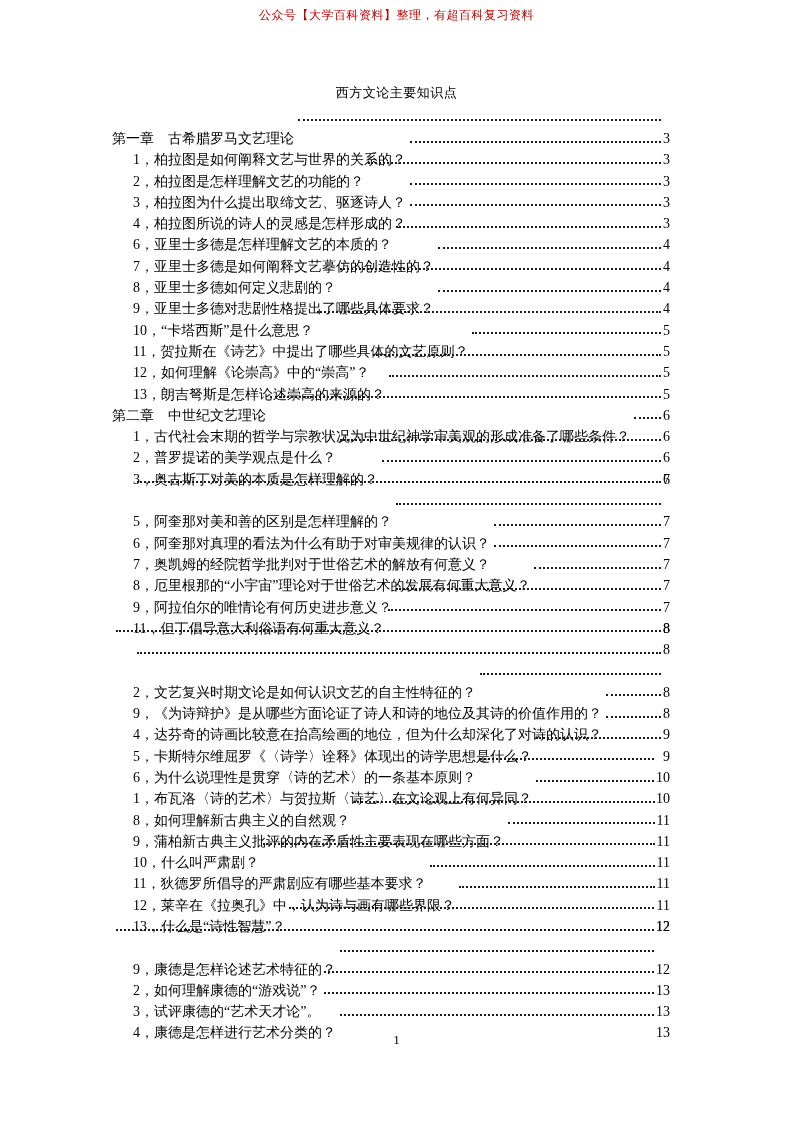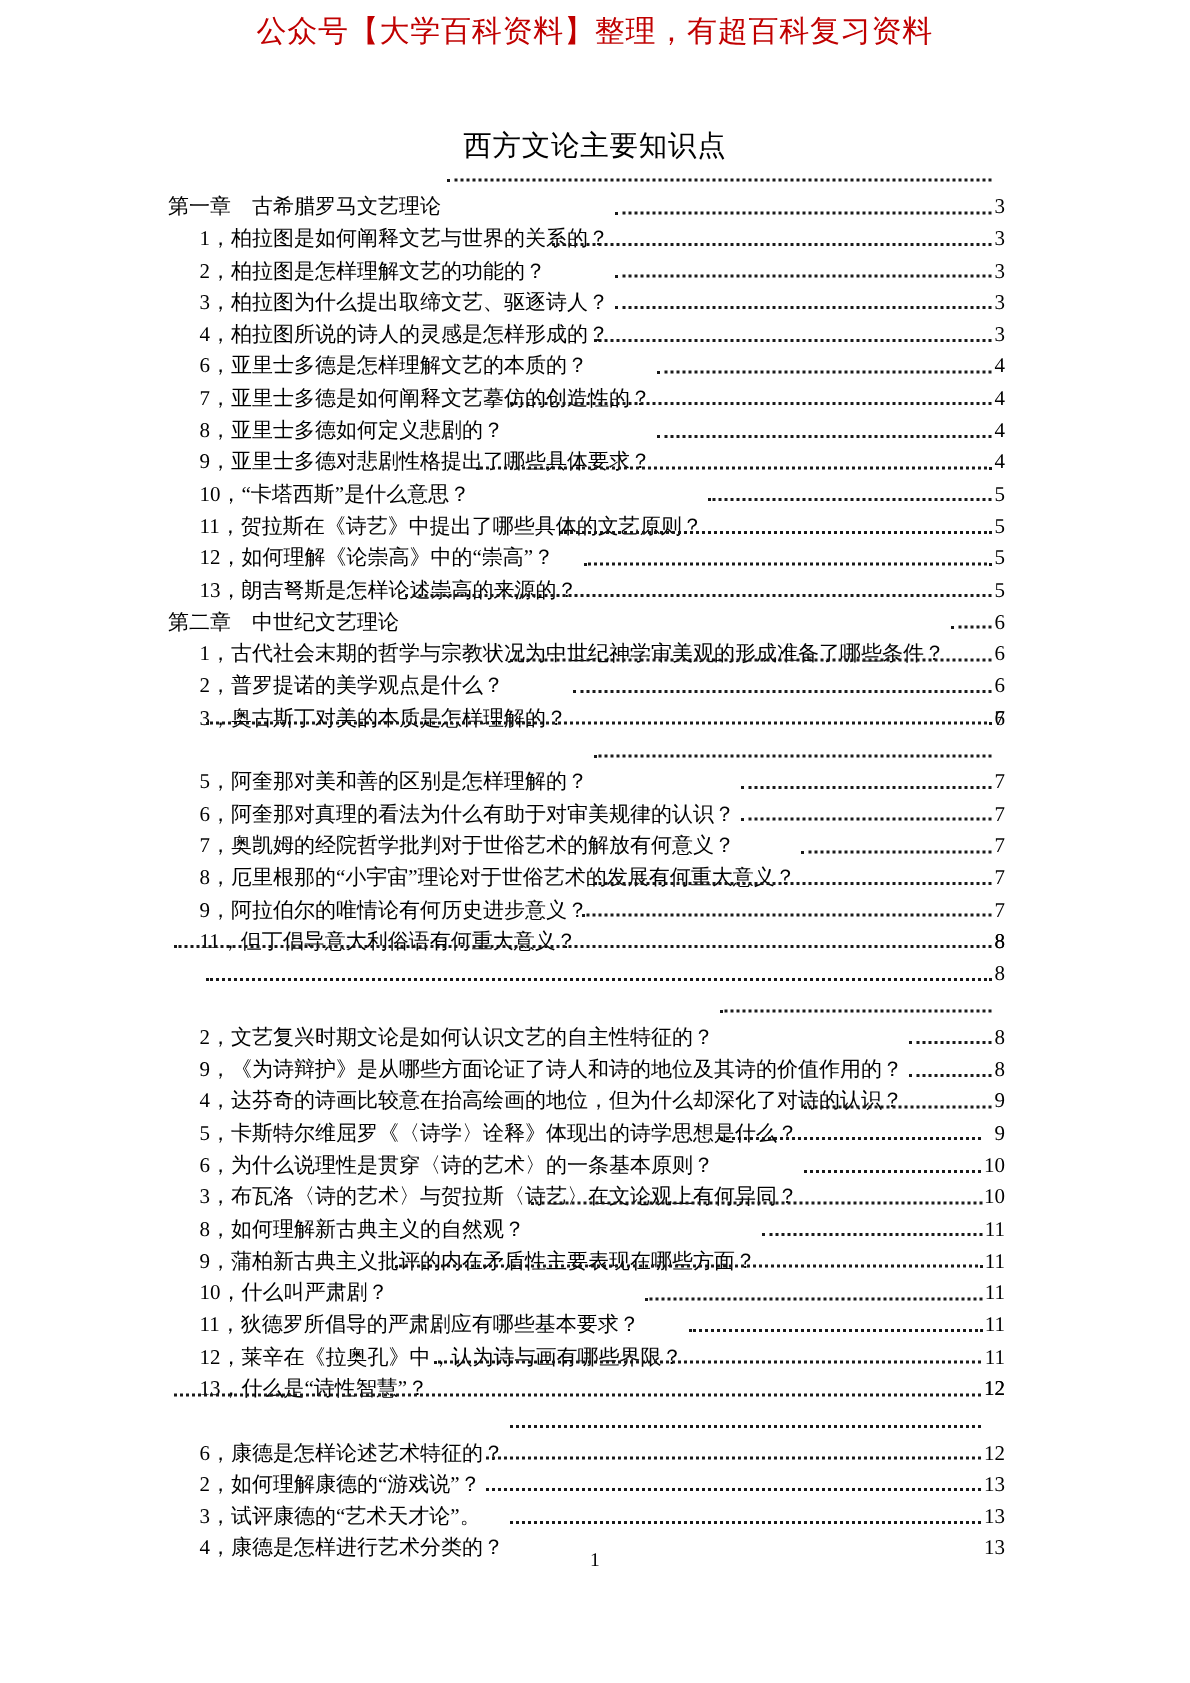--- a/index.html
+++ b/index.html
@@ -14,31 +14,31 @@
     overflow: hidden;
     font-family: "Liberation Serif", "DejaVu Serif", serif;
     color: #000000;
   }
   .page-header {
     position: absolute;
     top: 7px;
     left: 0;
     width: 100%;
     text-align: center;
-    font-size: 20px;
+    font-size: 12px;
     letter-spacing: 0.5px;
     color: #c00000;
   }
   .doc-title {
     position: absolute;
     top: 84px;
     left: 0;
     width: 100%;
     text-align: center;
-    font-size: 19px;
+    font-size: 13px;
     letter-spacing: 0.5px;
   }
   .toc {
     position: absolute;
     top: 107px;
     left: 112px;
     width: 558px;
   }
   .toc-row {
     display: flex;
@@ -221,21 +221,21 @@
       <span class="entry-label">5，卡斯特尔维屈罗《〈诗学〉诠释》体现出的诗学思想是什么？</span>
       <span class="leader"></span>
       <span class="pagenum">9</span>
     </div>
     <div class="toc-row item">
       <span class="entry-label">6，为什么说理性是贯穿〈诗的艺术〉的一条基本原则？</span>
       <span class="leader"></span>
       <span class="pagenum">10</span>
     </div>
     <div class="toc-row item">
-      <span class="entry-label">3，布瓦洛〈诗的艺术〉与贺拉斯〈诗艺〉在文论观上有何异同？</span>
+      <span class="entry-label">1，布瓦洛〈诗的艺术〉与贺拉斯〈诗艺〉在文论观上有何异同？</span>
       <span class="leader"></span>
       <span class="pagenum">10</span>
     </div>
     <div class="toc-row item">
       <span class="entry-label">8，如何理解新古典主义的自然观？</span>
       <span class="leader"></span>
       <span class="pagenum">11</span>
     </div>
     <div class="toc-row item">
       <span class="entry-label">9，蒲柏新古典主义批评的内在矛盾性主要表现在哪些方面？</span>
@@ -260,21 +260,21 @@
     <div class="toc-row item">
       <span class="entry-label">13，什么是“诗性智慧”？</span>
       <span class="leader"></span>
       <span class="pagenum">12</span>
     </div>
     <div class="toc-row chapter">
       <span class="leader"></span>
       <span class="pagenum">12</span>
     </div>
     <div class="toc-row item">
-      <span class="entry-label">6，康德是怎样论述艺术特征的？</span>
+      <span class="entry-label">9，康德是怎样论述艺术特征的？</span>
       <span class="leader"></span>
       <span class="pagenum">12</span>
     </div>
     <div class="toc-row item">
       <span class="entry-label">2，如何理解康德的“游戏说”？</span>
       <span class="leader"></span>
       <span class="pagenum">13</span>
     </div>
     <div class="toc-row item">
       <span class="entry-label">3，试评康德的“艺术天才论”。</span>

